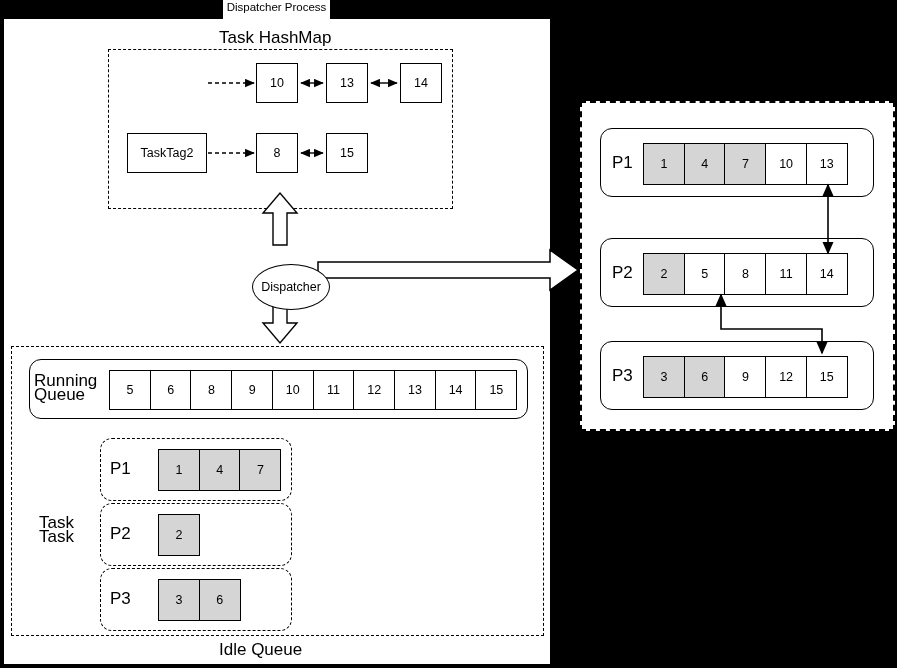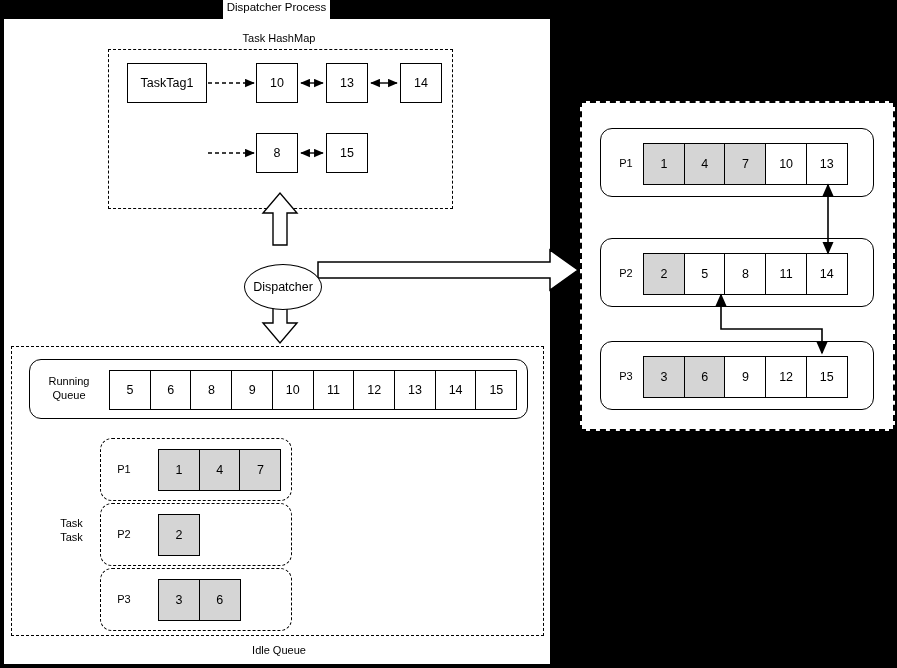--- a/index.html
+++ b/index.html
@@ -74,33 +74,32 @@
     border: 1.3px solid #000000;
     background: #ffffff;
     text-align: center;
     font-size: 12.5px;
     display: flex;
     align-items: center;
     justify-content: center;
   }
 
   .plain-label {
-    font-size: 11px;
-    text-align: center;
+    font-size: 17px;
     white-space: nowrap;
     line-height: 14px;
   }
 
   
   .strip { display: flex; }
   .strip .cell + .cell { margin-left: -1.3px; }
 
   
   #dispatcher-ellipse {
-    left: 240px; top: 245px; width: 78px; height: 46px;
+    left: 248px; top: 245px; width: 78px; height: 46px;
     border: 1.4px solid #000000;
     border-radius: 50%;
     background: #ffffff;
     display: flex;
     align-items: center;
     justify-content: center;
     font-size: 12.5px;
     z-index: 5;
   }
 
@@ -110,33 +109,33 @@
 <body>
 
 <div class="abs" id="title-banner">Dispatcher Process</div>
 
 <div class="abs" id="dispatcher-panel">
 
   <div class="abs plain-label" style="left:215px; top:12px; width:120px;">Task HashMap</div>
 
   <div class="abs dashed-box" style="left:104px; top:30px; width:345px; height:160px;"></div>
 
-  <div class="abs node-box" style="left:123px; top:44px; width:80px; height:40px;">
-    <span>TaskTag1</span>
-  </div>
   <div class="abs node-box" style="left:252px; top:44px; width:42px; height:40px;">
     <span>10</span>
   </div>
   <div class="abs node-box" style="left:322px; top:44px; width:42px; height:40px;">
     <span>13</span>
   </div>
   <div class="abs node-box" style="left:396px; top:44px; width:42px; height:40px;">
     <span>14</span>
   </div>
 
+  <div class="abs node-box" style="left:123px; top:114px; width:80px; height:40px;">
+    <span>TaskTag2</span>
+  </div>
   <div class="abs node-box" style="left:252px; top:114px; width:42px; height:40px;">
     <span>8</span>
   </div>
   <div class="abs node-box" style="left:322px; top:114px; width:42px; height:40px;">
     <span>15</span>
   </div>
 
   <svg class="overlay" width="546" height="645">
     <defs>
       <marker id="ah" markerWidth="7" markerHeight="7" refX="6.4" refY="3" orient="auto">

